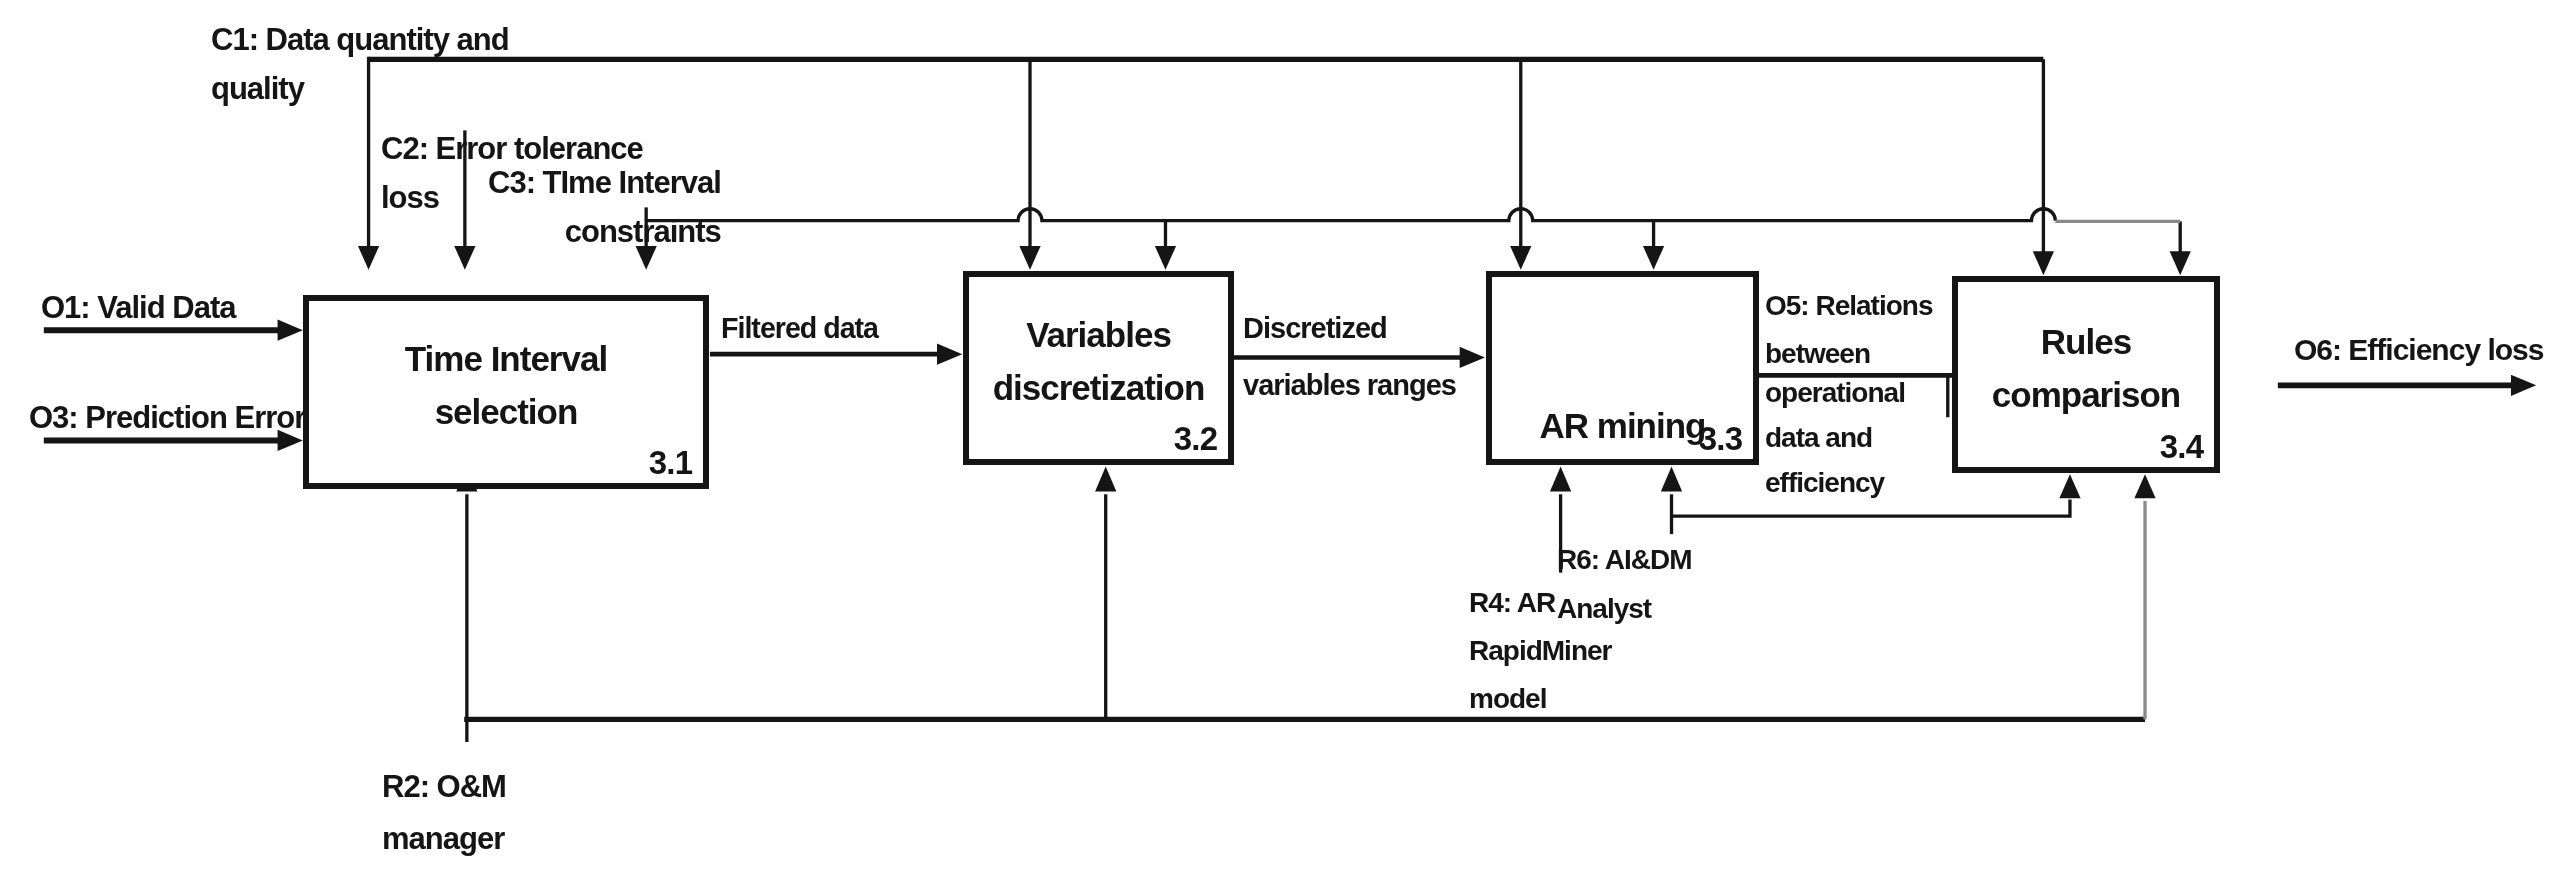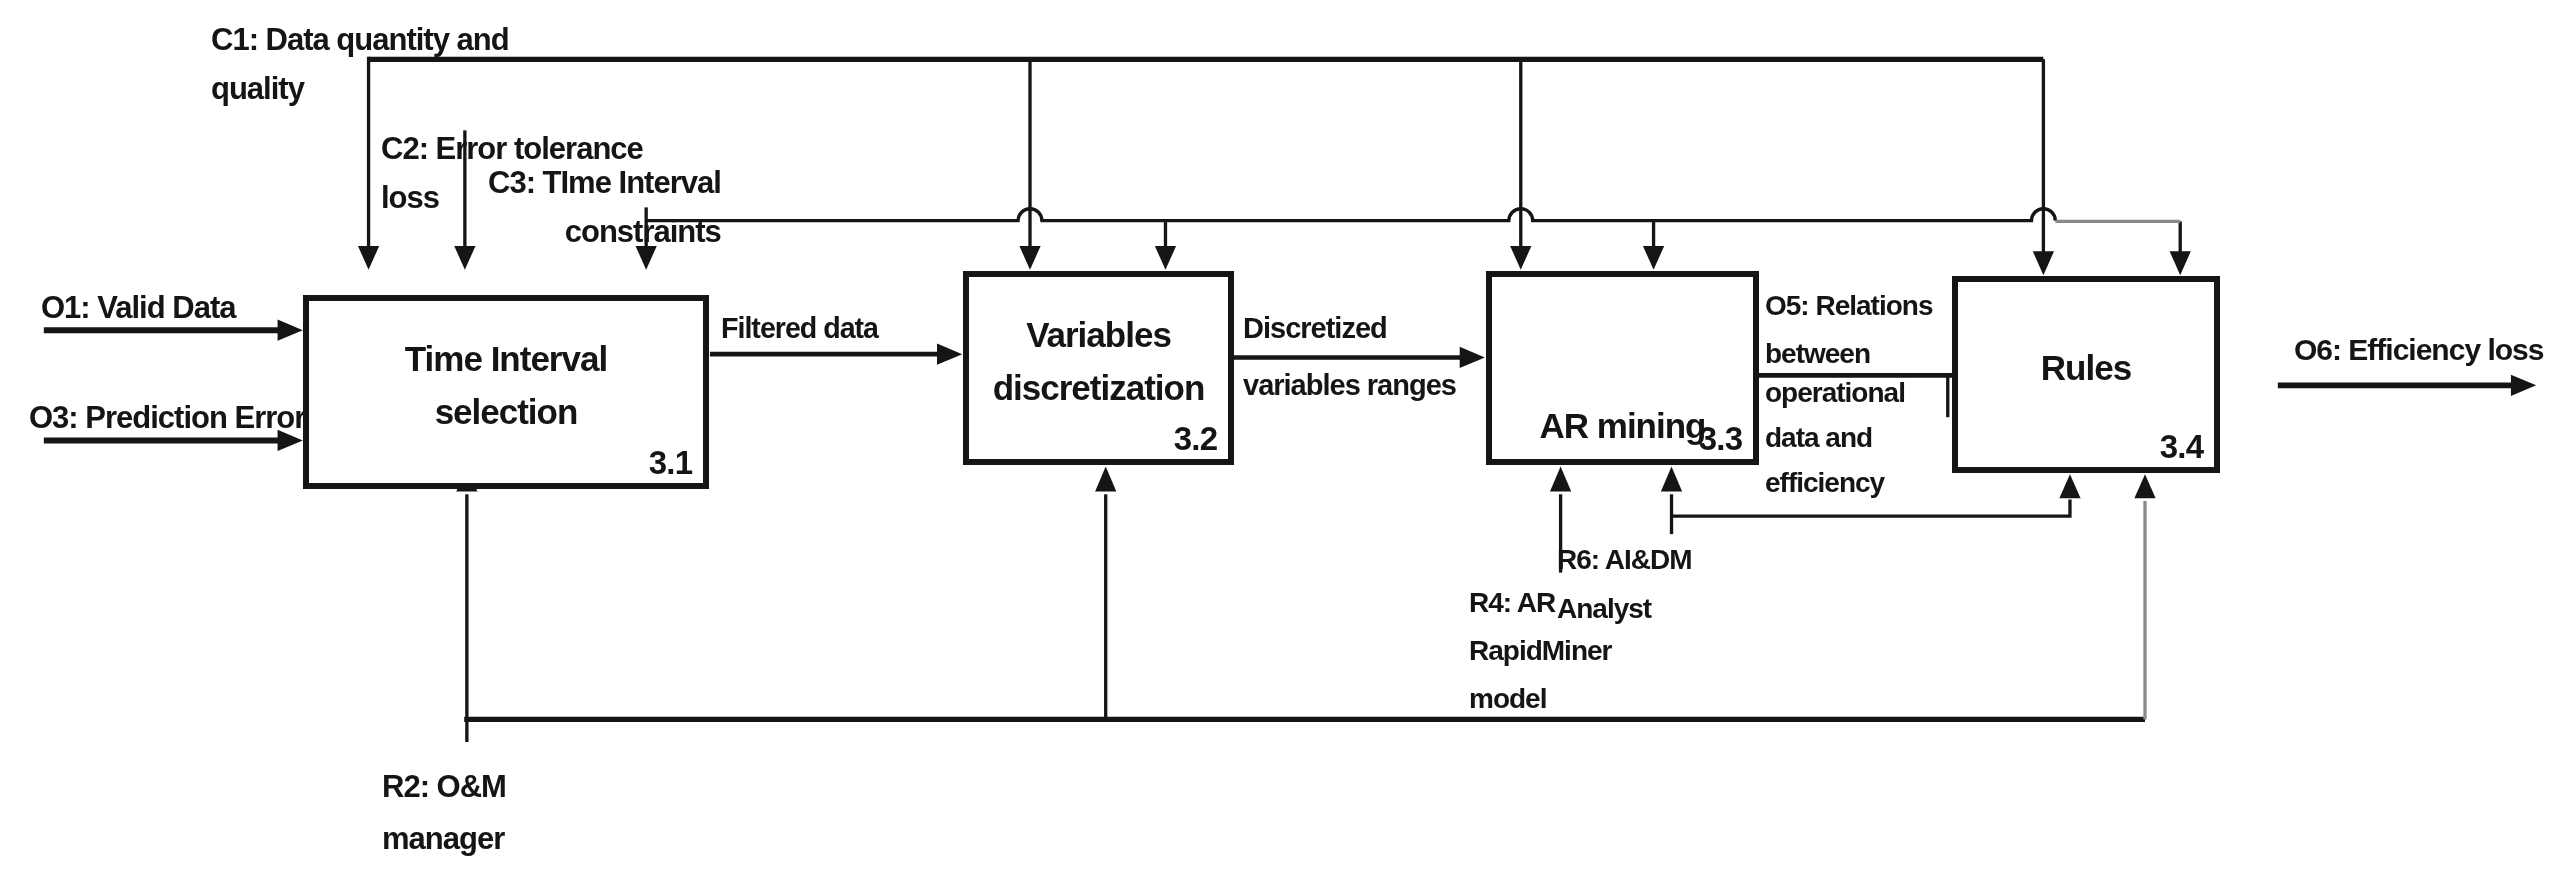--- a/index.html
+++ b/index.html
@@ -140,20 +140,21 @@
     <div class="box-title">
       <span>AR mining</span>
 
     </div>
     <div class="box-num">3.3</div>
   </div>
 
   <div class="pbox" style="left:1952px;top:276px;width:268px;height:197px;">
     <div class="box-title">
       <span>Rules</span>
+      <span>comparison</span>
     </div>
     <div class="box-num">3.4</div>
   </div>
 
   <div class="lbl" style="left:211px;top:14.6px;">
     <span>C1: Data quantity and</span>
     <span>quality</span>
   </div>
   <div class="lbl" style="left:381px;top:88px;margin-top:36px;">
     <span>C2: Error tolerance</span>

